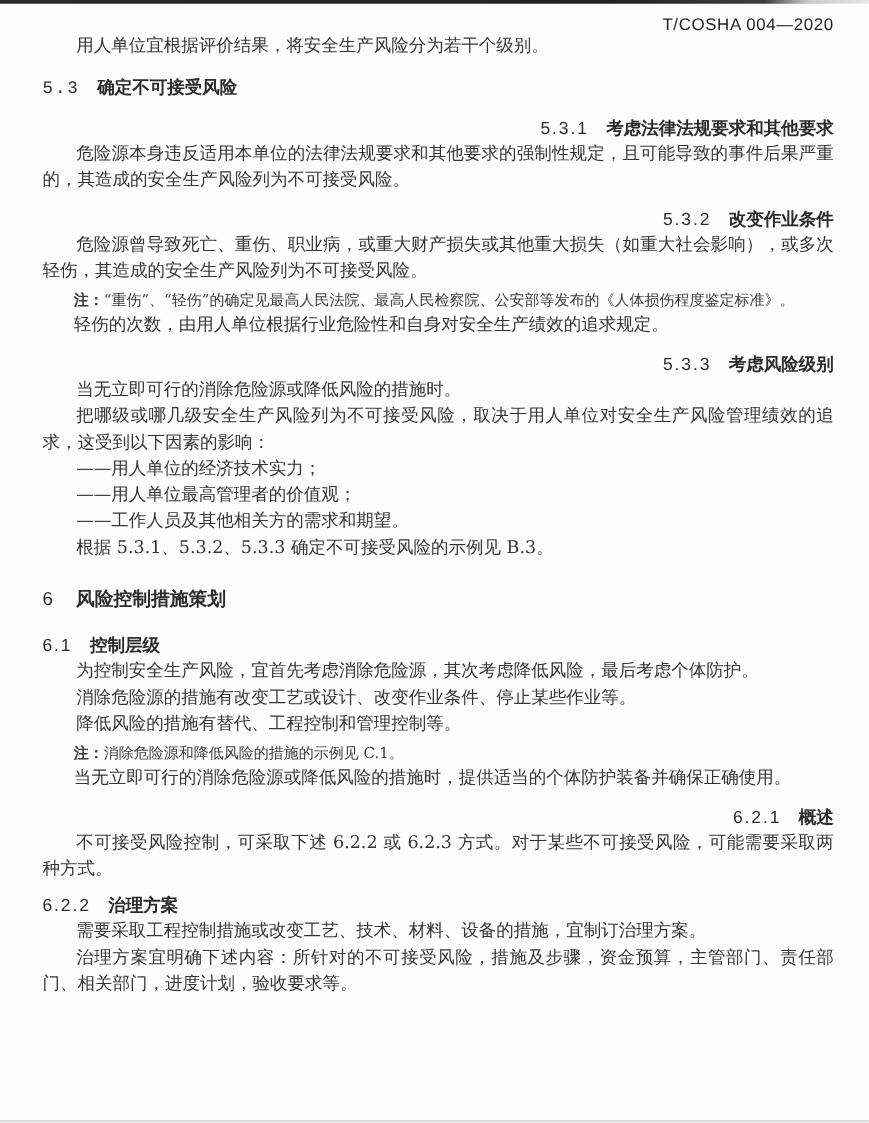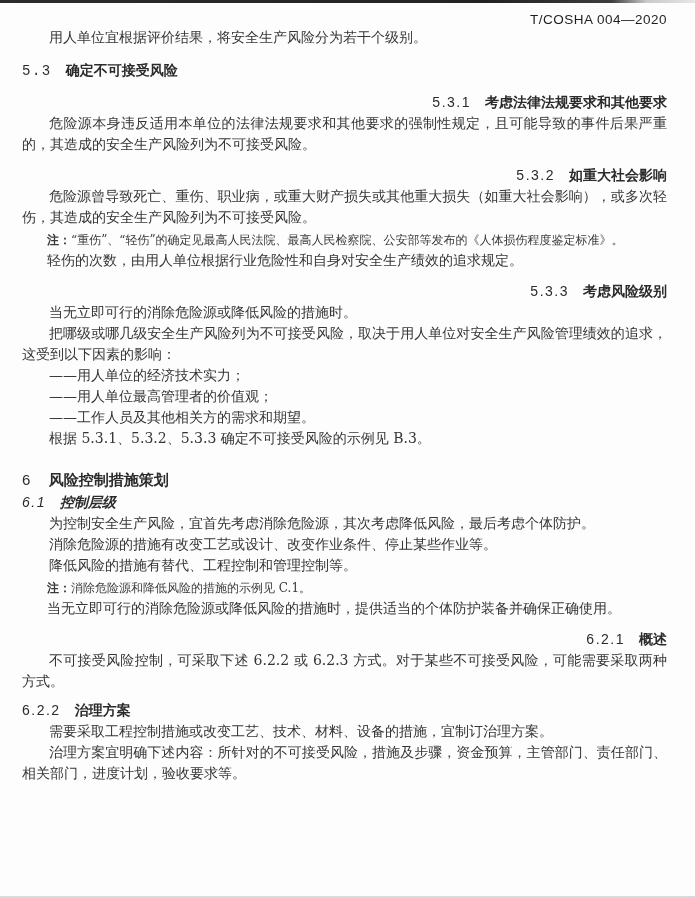--- a/index.html
+++ b/index.html
@@ -21,21 +21,21 @@
     width: 695px; height: 3px;
     background: linear-gradient(90deg, #2c2c2c 0%, #232323 70%, #3d3d3d 88%, #c9c9c9 93%, #e6e6e6 100%);
   }
   .bottom-rule {
     position: absolute;
     bottom: 0; left: 0;
     width: 695px; height: 2px;
     background: #dadada;
   }
   .page {
-    padding: 3px 28px 0 22px;
+    padding: 3px 28px 0 34px;
   }
   .header-line {
     text-align: right;
     font-family: "Liberation Sans", sans-serif;
     font-size: 13.5px;
     letter-spacing: 0.5px;
     color: #1f1f1f;
     margin-top: 9px;
     line-height: 16px;
   }
@@ -78,21 +78,21 @@
     font-size: 14px;
     line-height: 21px;
     margin: 0 0 0 25px;
     text-align: justify;
   }
   .mt3  { margin-top: 3px; }
   .mt6  { margin-top: 6px; }
   .mt8  { margin-top: 8px; }
   .mt10 { margin-top: 10px; text-align: right; }
   .mt12 { margin-top: 12px; font-family: Liberation Mono, monospace; }
-  .mt14 { margin-top: 2px; font-style: italic; }
+  .mt14 { margin-top: 16px; }
   .mt20 { margin-top: 20px; }
 </style>
 </head>
 <body>
 
 <div class="top-rule"></div>
 
 <div class="page">
 
   <div class="header-line">
@@ -100,21 +100,21 @@
   </div>
 
   <p class="body indent mt12">用人单位宜根据评价结果，将安全生产风险分为若干个级别。</p>
 
   <p class="h mt12"><span class="num">5.3</span><span>确定不可接受风险</span></p>
 
   <p class="h mt10"><span class="num">5.3.1</span><span>考虑法律法规要求和其他要求</span></p>
 
   <p class="body indent mt6">危险源本身违反适用本单位的法律法规要求和其他要求的强制性规定，且可能导致的事件后果严重的，其造成的安全生产风险列为不可接受风险。</p>
 
-  <p class="h mt10"><span class="num">5.3.2</span><span>如重大社会影响</span></p>
+  <p class="h mt10"><span class="num">5.3.2</span><span>改变作业条件</span></p>
 
   <p class="body indent mt6">危险源曾导致死亡、重伤、职业病，或重大财产损失或其他重大损失（如重大社会影响），或多次轻伤，其造成的安全生产风险列为不可接受风险。</p>
 
   <p class="note mt3"><span class="note-label">注：</span><span>“重伤”、“轻伤”的确定见最高人民法院、最高人民检察院、公安部等发布的《人体损伤程度鉴定标准》。</span></p>
   <p class="note-cont">轻伤的次数，由用人单位根据行业危险性和自身对安全生产绩效的追求规定。</p>
 
   <p class="h mt10"><span class="num">5.3.3</span><span>考虑风险级别</span></p>
 
   <p class="body indent mt6">当无立即可行的消除危险源或降低风险的措施时。</p>
   <p class="body indent">把哪级或哪几级安全生产风险列为不可接受风险，取决于用人单位对安全生产风险管理绩效的追求，这受到以下因素的影响：</p>

